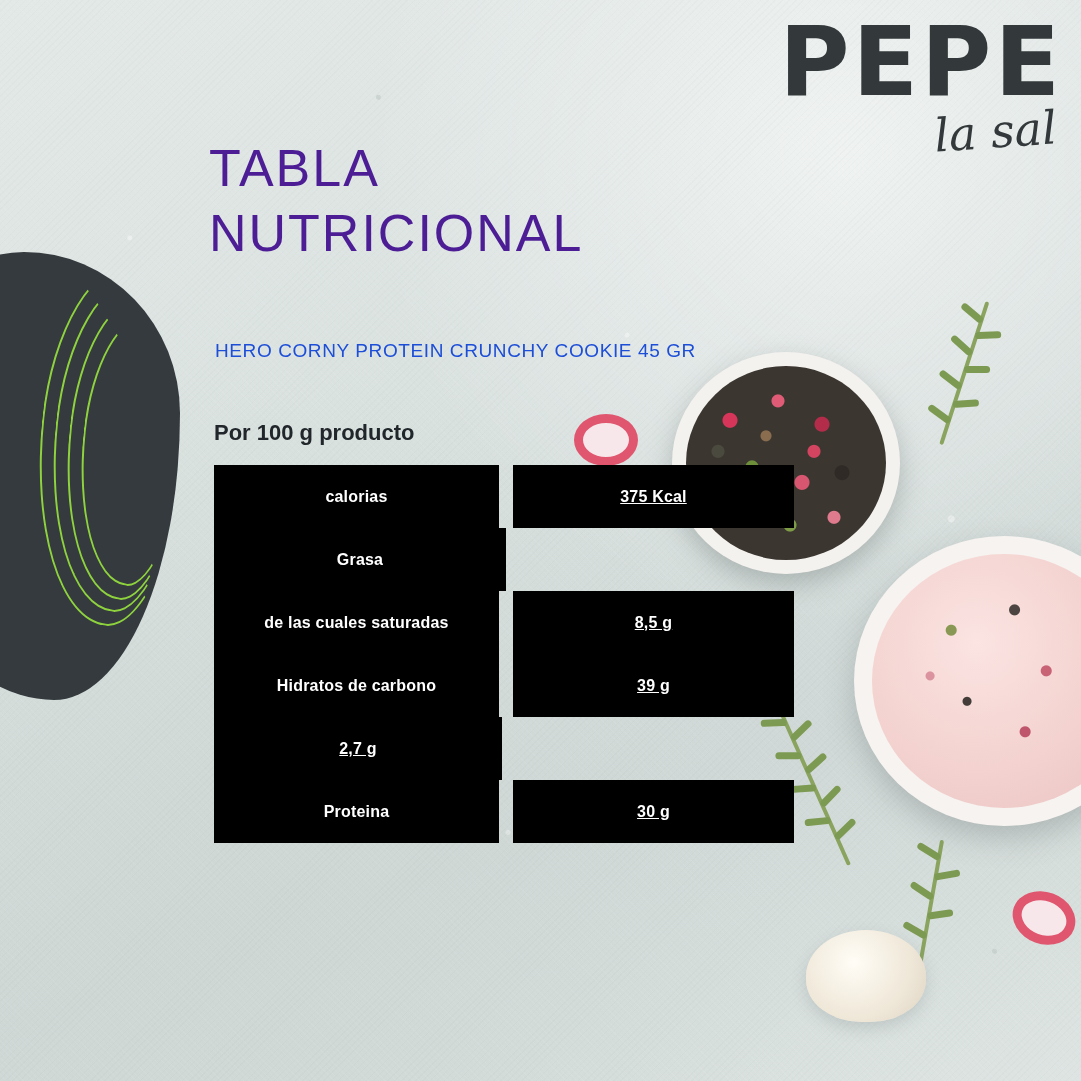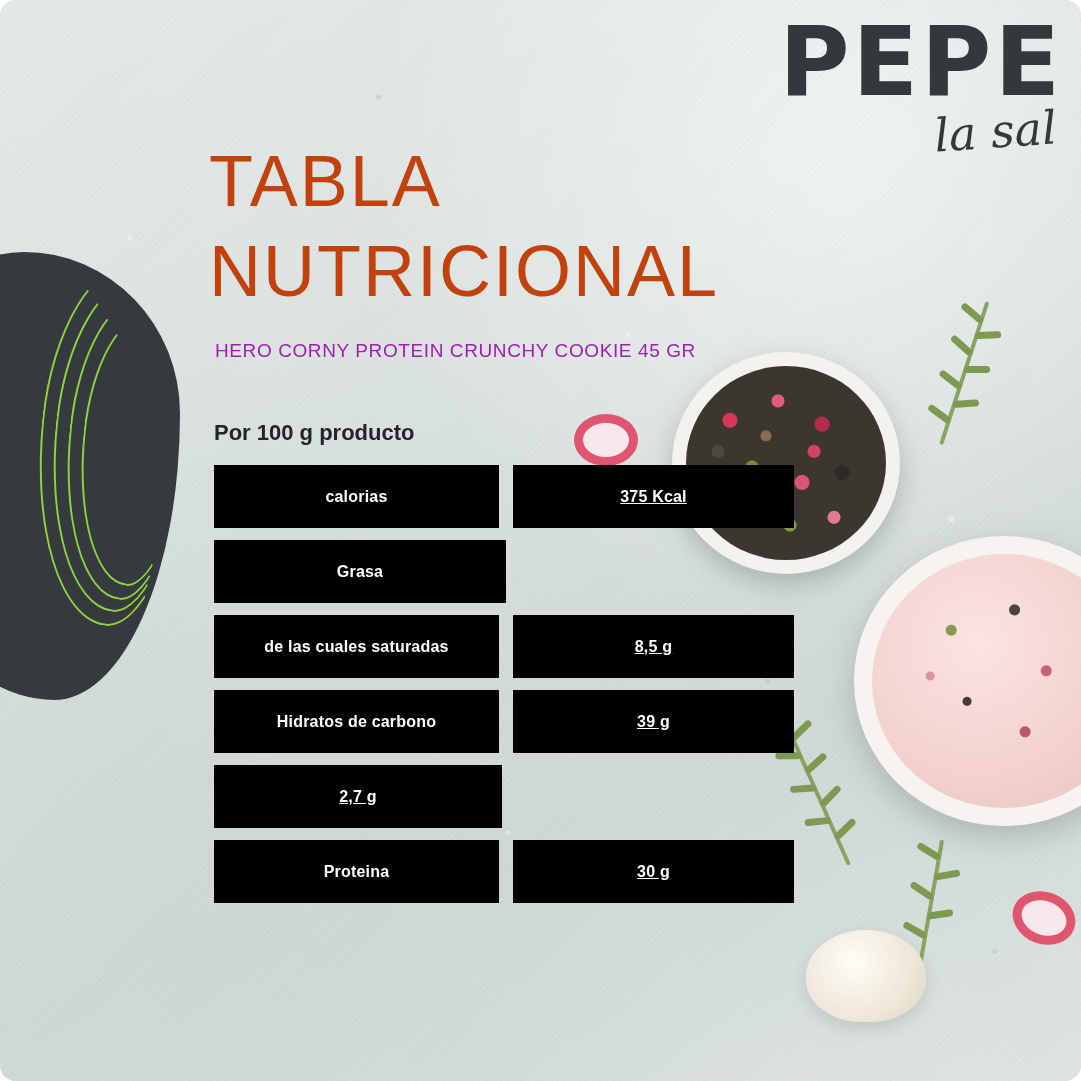--- a/index.html
+++ b/index.html
@@ -9,21 +9,20 @@
   body {
     font-family: "Liberation Sans", sans-serif;
     background: #ffffff;
   }
   .canvas {
     position: relative;
     width: 1081px;
     height: 1081px;
     overflow: hidden;
     background: #dfe5e3;
-    border-radius: 16px;
   }
 
   
   .bg-base {
     position: absolute;
     inset: 0;
     background:
       radial-gradient(circle at 78% 14%, rgba(255,255,255,0.55) 0%, rgba(255,255,255,0) 38%),
       radial-gradient(circle at 22% 86%, rgba(206,214,211,0.7) 0%, rgba(206,214,211,0) 45%),
       linear-gradient(160deg, #e3e9e7 0%, #d9e1df 40%, #cfd8d6 70%, #dde4e2 100%);
@@ -196,50 +195,49 @@
     margin-right: 6px;
     transform: rotate(-4deg);
   }
 
   
   .title {
     position: absolute;
     left: 209px; top: 136px;
     font-family: "Liberation Sans", sans-serif;
     font-weight: 400;
-    font-size: 72px;
+    font-size: 52px;
     letter-spacing: 2px;
     line-height: 1.25;
-    color: #c2410c;
+    color: #4c1d95;
   }
   .subtitle {
     position: absolute;
     left: 215px; top: 340px;
     font-size: 19px;
     letter-spacing: .6px;
-    color: #a21caf;
+    color: #1d4ed8;
   }
   .per {
     position: absolute;
     left: 214px; top: 420px;
     font-size: 22px;
     font-weight: 700;
     color: #20262a;
   }
 
   
   .table {
     position: absolute;
     left: 214px; top: 465px;
     width: 580px;
   }
   .row {
     display: flex;
     gap: 14px;
-    margin-bottom: 12px;
   }
   .cell {
     background: #000000;
     color: #ffffff;
     font-size: 16px;
     font-weight: 700;
     display: flex;
     align-items: center;
     justify-content: center;
     height: 63px;

